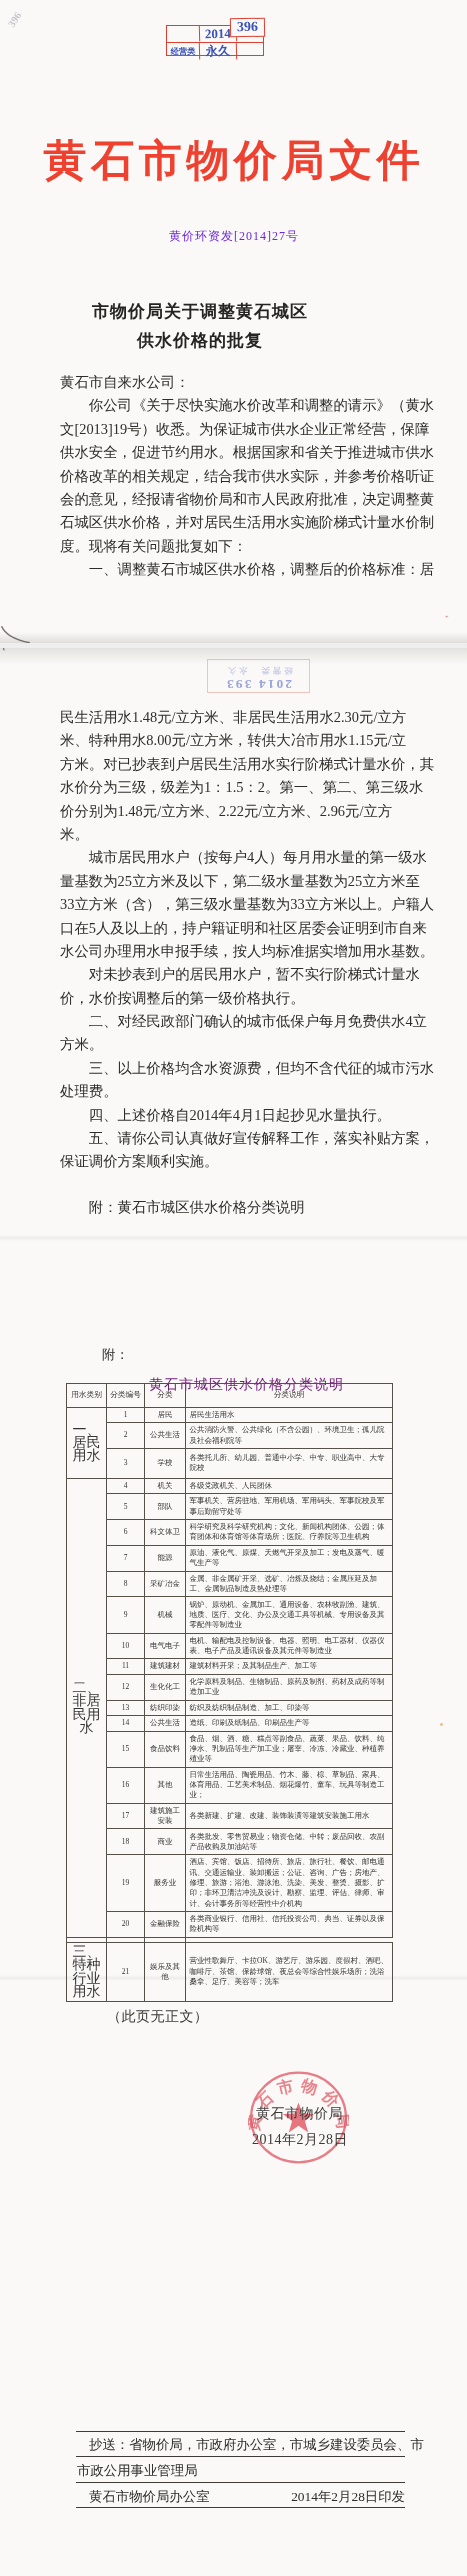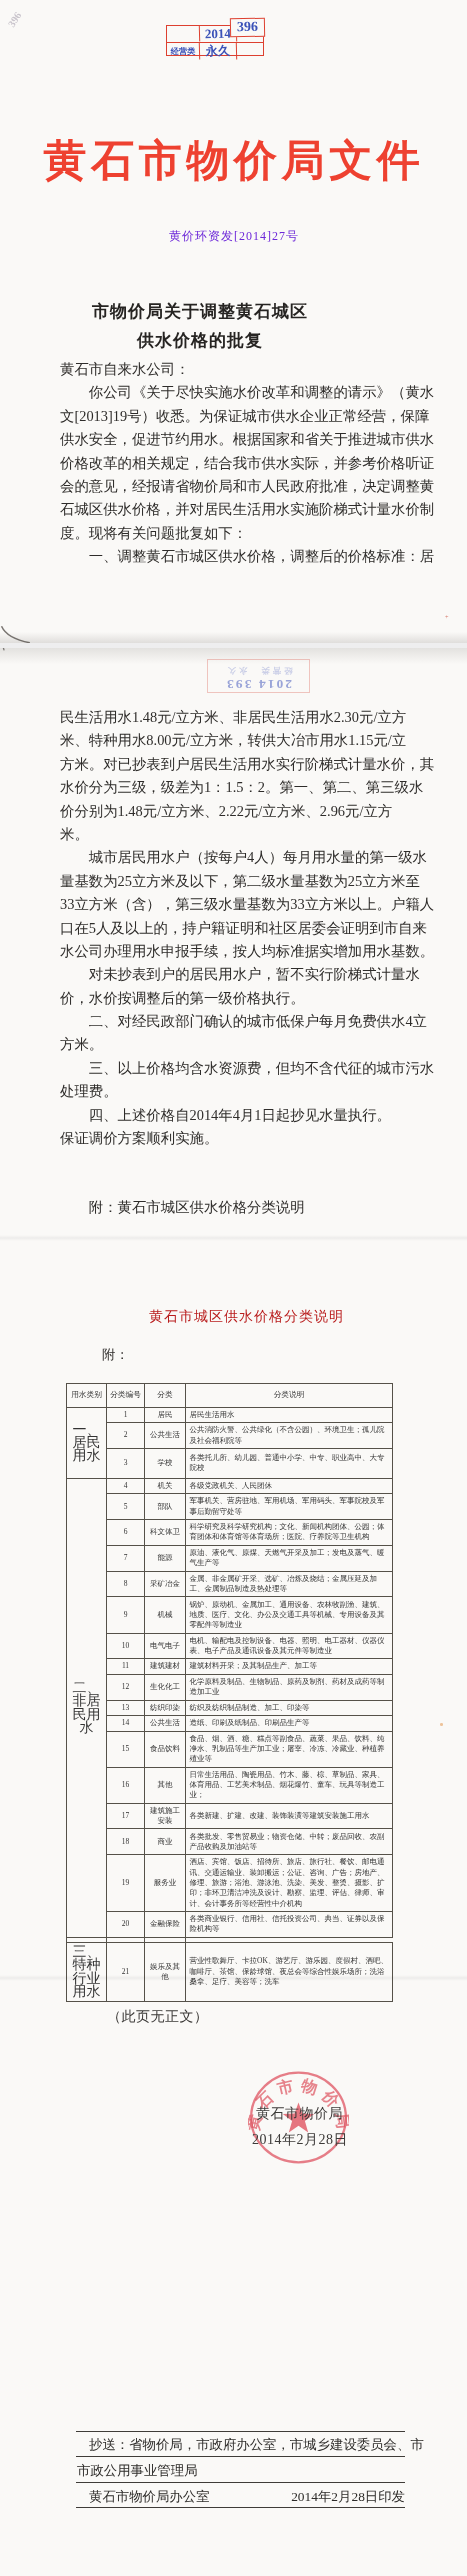--- a/index.html
+++ b/index.html
@@ -32,21 +32,21 @@
   .join-gap{left:0;top:643px;width:468px;height:4.6px;background:#eeeeef;}
   .join-shadow-b{left:0;top:648px;width:468px;height:15.5px;background:linear-gradient(to bottom,rgba(60,55,50,.12),rgba(0,0,0,0));}
   .join-faint{left:0;width:468px;height:6.2px;background:linear-gradient(to bottom,rgba(0,0,0,0),rgba(0,0,0,.05),rgba(0,0,0,0));}
   
   .mirror{left:207px;top:659px;width:103px;height:34px;transform:rotate(180deg);
           border:1px solid rgba(214,72,58,.30);box-sizing:border-box;text-align:center;}
   .mirror .m1{font-size:13.4px;font-weight:bold;color:rgba(58,80,185,.50);letter-spacing:2.1px;line-height:15.5px;filter:blur(0.2px);}
   .mirror .m2{font-size:8.2px;font-weight:bold;color:rgba(58,80,185,.25);letter-spacing:3.1px;line-height:11.3px;filter:blur(0.4px);}
   
   .att-label{left:102px;top:1346px;font-size:13.4px;}
-  .att-title{left:149px;top:1308px;font-size:14px;letter-spacing:1px;color:#b91c1c;}
+  .att-title{left:149px;top:1376px;font-size:14px;letter-spacing:1px;color:#701a75;}
   .wtable{border-collapse:collapse;table-layout:fixed;width:327px;font-size:7.5px;line-height:10.3px;color:#333;}
   .wtable td,.wtable th{border:0.7px solid #555149;padding:2.1px 3.6px;font-weight:normal;vertical-align:middle;background:transparent;}
   .wtable th{text-align:center;padding:6.2px 2.1px;font-size:7.7px;}
   .wtable td.c{text-align:center;}
   .wtable td.cat{text-align:center;padding:2.1px 4.6px;line-height:13.4px;font-size:14px;margin-top:36px;}
   
   .closing{left:107px;top:2008px;font-size:14px;letter-spacing:0.5px;color:#3a3836;}
   .sealwrap{left:248px;top:2070px;width:101px;height:96px;}
   .seal-agency{left:243px;top:2105px;width:113px;text-align:center;font-size:14px;color:#3c3a38;letter-spacing:0.5px;}
   .seal-date{left:238px;top:2131px;width:124px;text-align:center;font-size:14px;color:#3c3a38;letter-spacing:0.5px;}
@@ -81,21 +81,21 @@
       </div>
     </div>
     <div class="abs raisedbox">396</div>
 
     <div class="abs bigtitle">黄石市物价局文件</div>
     <div class="abs docnum">黄价环资发[2014]27号</div>
 
     <div class="abs doctitle" style="top:300px;">市物价局关于调整黄石城区</div>
     <div class="abs doctitle" style="top:329px;">供水价格的批复</div>
 
-    <div class="abs bodytext" style="top:358px;">
+    <div class="abs bodytext" style="top:371px;">
       <div class="ln">黄石市自来水公司：</div>
       <div class="ln">　　你公司《关于尽快实施水价改革和调整的请示》（黄水</div>
       <div class="ln">文[2013]19号）收悉。为保证城市供水企业正常经营，保障</div>
       <div class="ln">供水安全，促进节约用水。根据国家和省关于推进城市供水</div>
       <div class="ln">价格改革的相关规定，结合我市供水实际，并参考价格听证</div>
       <div class="ln">会的意见，经报请省物价局和市人民政府批准，决定调整黄</div>
       <div class="ln">石城区供水价格，并对居民生活用水实施阶梯式计量水价制</div>
       <div class="ln">度。现将有关问题批复如下：</div>
       <div class="ln">　　一、调整黄石市城区供水价格，调整后的价格标准：居</div>
     </div>
@@ -131,20 +131,21 @@
       <div class="ln">33立方米（含），第三级水量基数为33立方米以上。户籍人</div>
       <div class="ln">口在5人及以上的，持户籍证明和社区居委会证明到市自来</div>
       <div class="ln">水公司办理用水申报手续，按人均标准据实增加用水基数。</div>
       <div class="ln">　　对未抄表到户的居民用水户，暂不实行阶梯式计量水</div>
       <div class="ln">价，水价按调整后的第一级价格执行。</div>
       <div class="ln">　　二、对经民政部门确认的城市低保户每月免费供水4立</div>
       <div class="ln">方米。</div>
       <div class="ln">　　三、以上价格均含水资源费，但均不含代征的城市污水</div>
       <div class="ln">处理费。</div>
       <div class="ln">　　四、上述价格自2014年4月1日起抄见水量执行。</div>
+      <div class="ln">　　五、请你公司认真做好宣传解释工作，落实补贴方案，</div>
       <div class="ln">保证调价方案顺利实施。</div>
     </div>
 
     <div class="abs bodytext nowrap" style="top:1198px;">　　附：黄石市城区供水价格分类说明</div>
   </div>
 
   <div class="abs join-faint" style="top:1235px;"></div>
 
   <div>
     <div class="abs att-label">附：</div>

